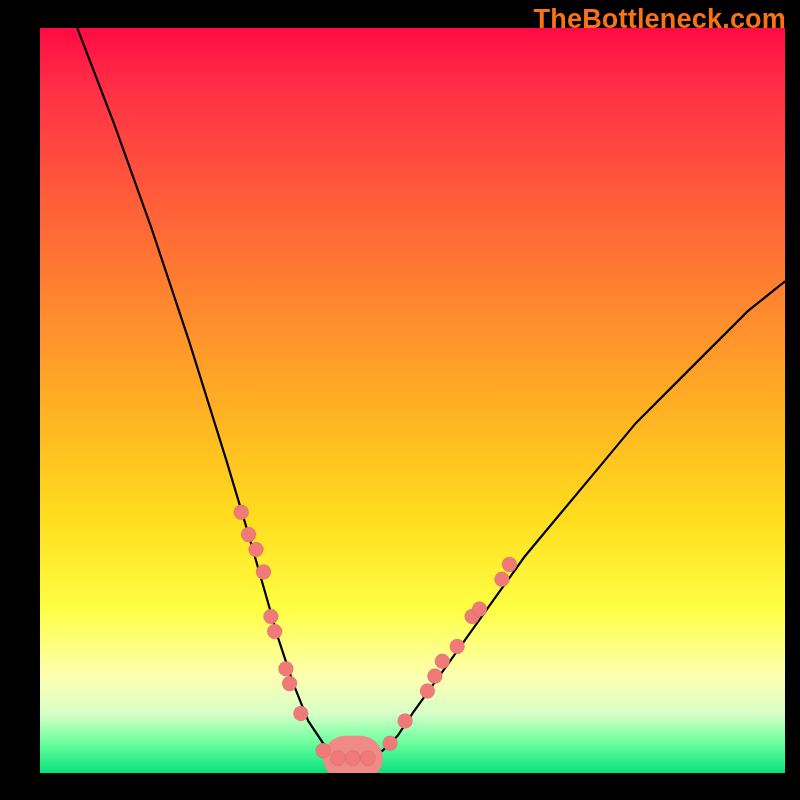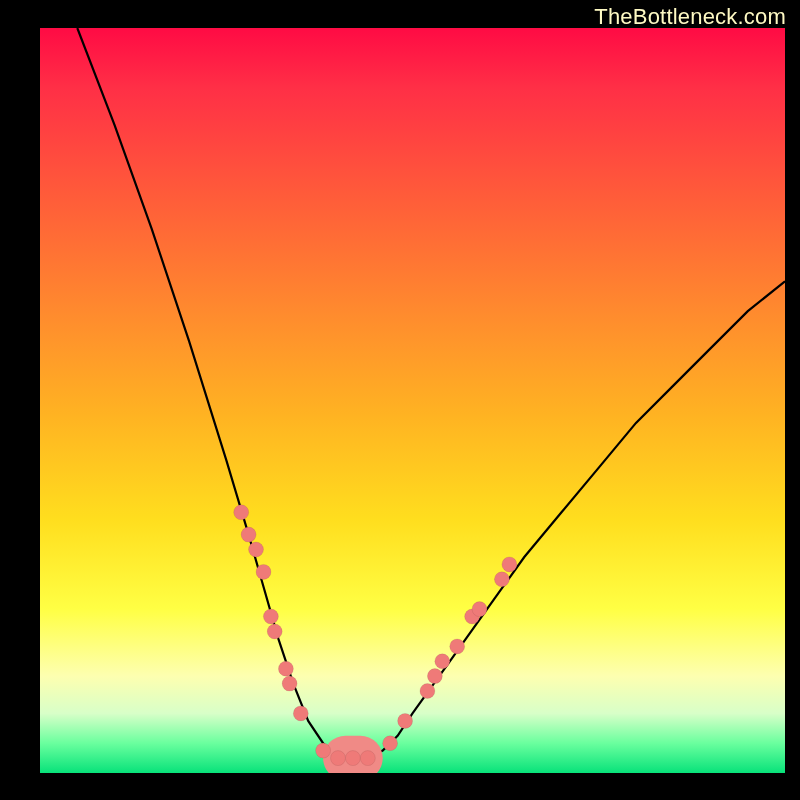--- a/index.html
+++ b/index.html
@@ -36,23 +36,23 @@
       #fdffb0 87%,
       #d8ffc8 92%,
       #6aff9e 96%,
       #08e27a 100%
     );
   }
   .watermark {
     position: absolute;
     top: 4px;
     right: 14px;
-    color: #fef9c3;
-    font-size: 22px;
-    font-weight: 400;
+    color: #f97316;
+    font-size: 27px;
+    font-weight: 700;
     letter-spacing: 0.2px;
     user-select: none;
   }
   svg.curve {
     position: absolute;
     left: 0;
     top: 0;
     width: 745px;
     height: 745px;
   }

